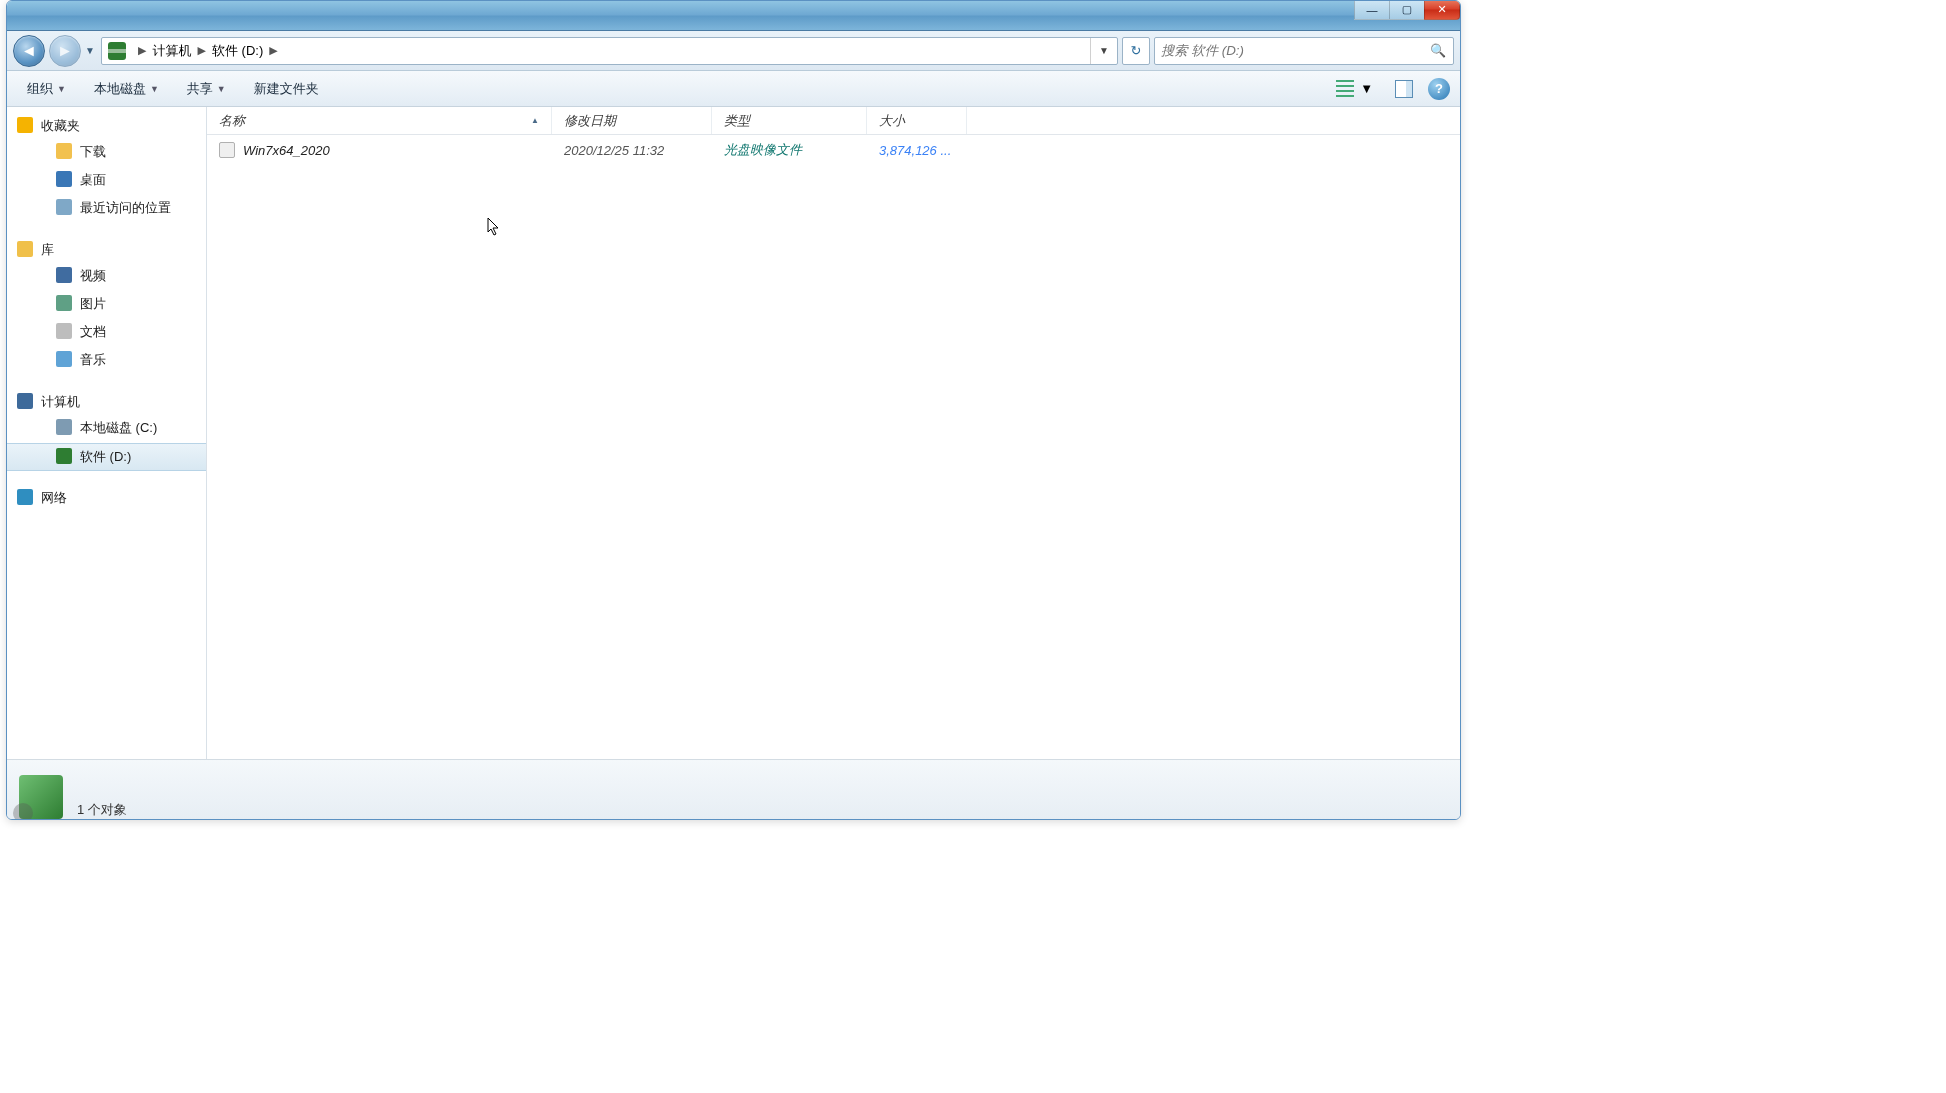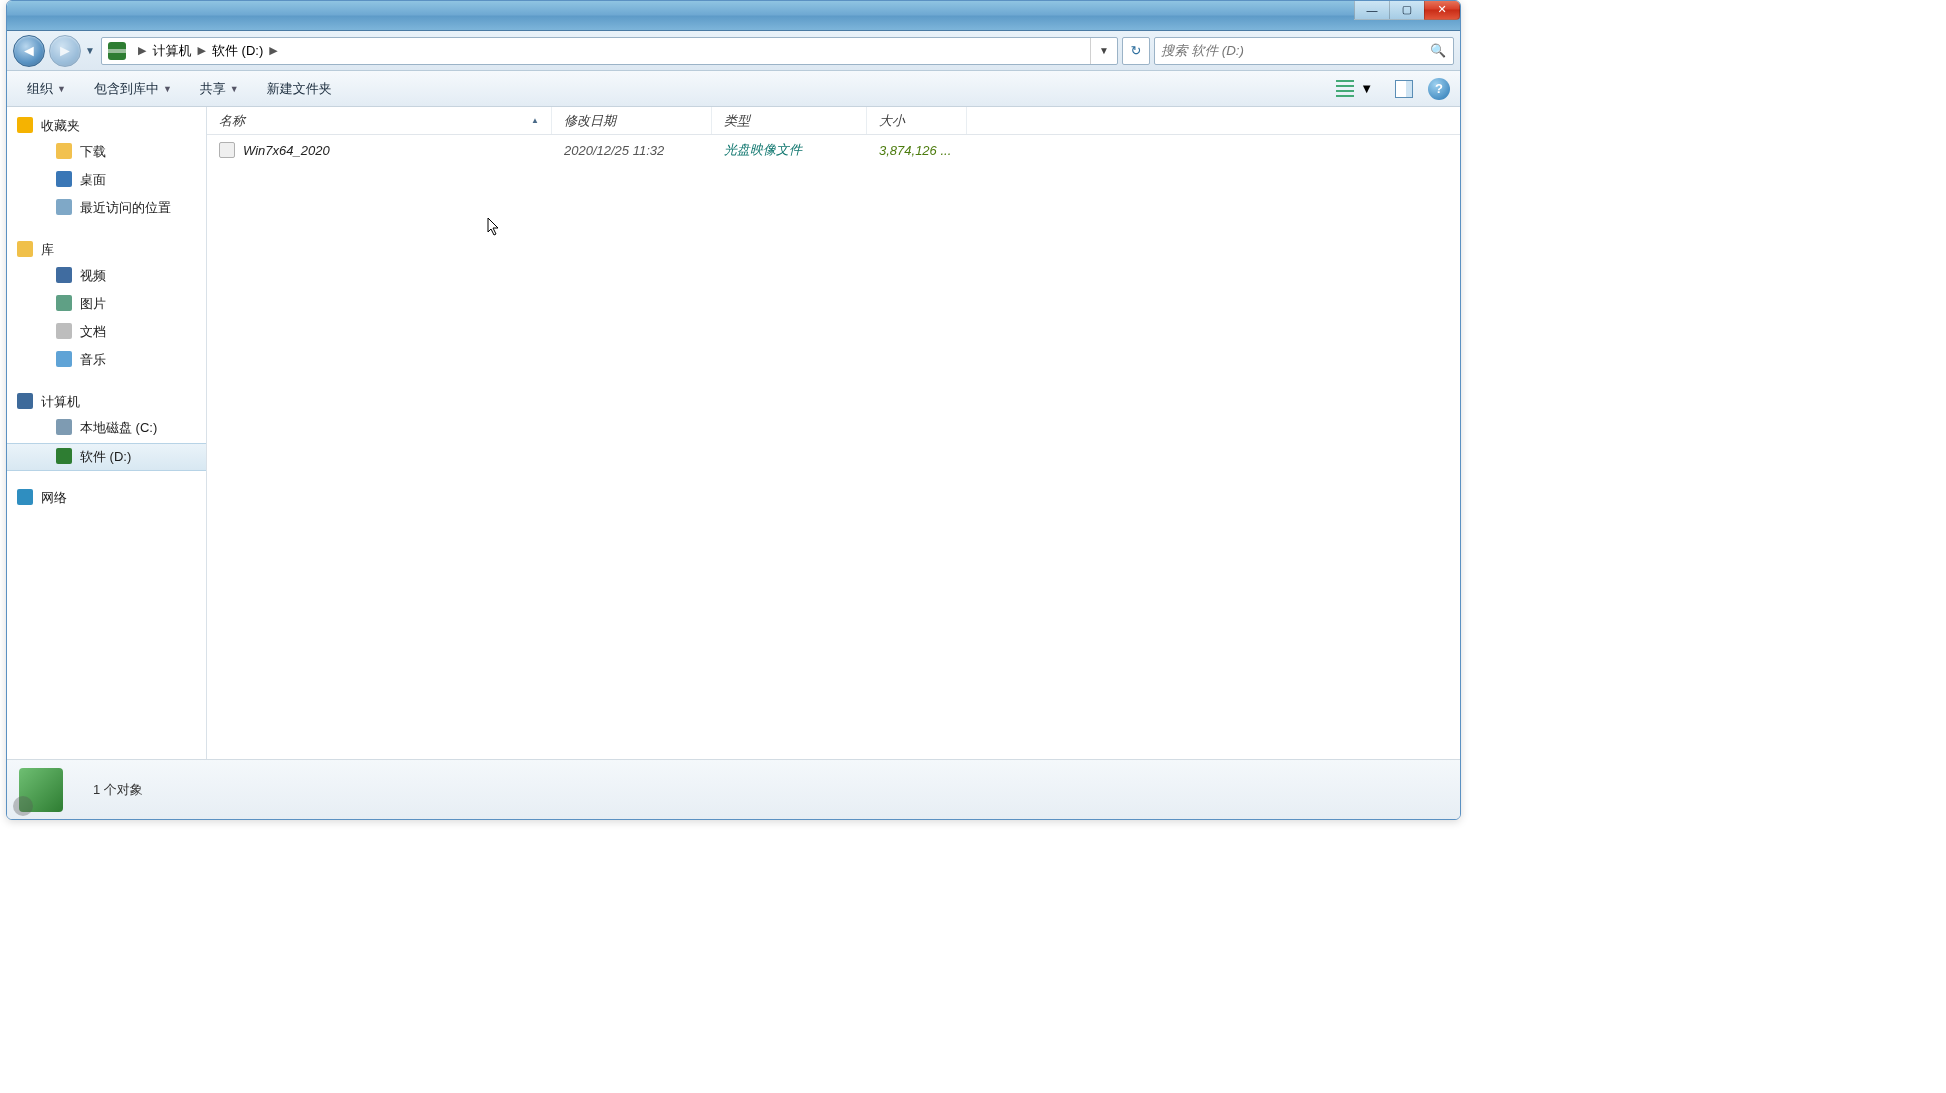--- a/index.html
+++ b/index.html
@@ -137,29 +137,29 @@
 .col-date { width:160px; }
 .col-type { width:155px; }
 .col-size { width:100px; }
 .sort-ind { font-size:8px; color:#4a6a88; margin-left:auto; }
 
 .row { display:flex; height:30px; align-items:center; color:#222;}
 .cell { padding:0 12px; display:flex; align-items:center; gap:8px;font-style:italic;}
 .cell-name { width:345px; }
 .cell-date { width:160px; color:#555;}
 .cell-type { width:155px; color:#0f766e;}
-.cell-size { width:100px; color:#4d7c0f;}
+.cell-size { width:100px; color:#3b82f6;}
 .file-icn { width:16px; height:16px; border:1px solid #b0b0b0; background:#efefef; border-radius:2px;}
 
 .cursor { position:absolute; left:280px; top:110px; width:14px; height:20px; pointer-events:none;}
 .cursor svg { width:100%; height:100%; }
 
 
 .statusbar {
-  height:60px; border-top:1px solid #d3dce3; display:flex; align-items:center; gap:30px;
+  height:60px; border-top:1px solid #d3dce3; display:flex; align-items:flex-end; gap:14px;
   background: linear-gradient(to bottom,#f4f8fb,#e7eef4); padding:0 12px;
 }
 .stat-icon { width:44px; height:44px; background:linear-gradient(135deg,#6fbf73,#2e7d32); border-radius:4px; position:relative;}
 .stat-icon::before{content:""; position:absolute; left:-6px; bottom:-4px; width:20px; height:20px; background:#555; border-radius:50%; opacity:0.35;}
 .stat-text { color:#333; }
 </style>
 </head>
 <body>
 
 <div class="window">
@@ -195,21 +195,21 @@
       <span class="search-icon">🔍</span>
     </div>
   </div>
 
   <div class="toolbar">
     <div class="tool-item">
       <span>组织</span>
       <span class="dd">▼</span>
     </div>
     <div class="tool-item">
-      <span>包含到库中</span>
+      <span>本地磁盘</span>
       <span class="dd">▼</span>
     </div>
     <div class="tool-item">
       <span>共享</span>
       <span class="dd">▼</span>
     </div>
     <div class="tool-item">
       <span>新建文件夹</span>
     </div>
     <div class="toolbar-spacer"></div>

